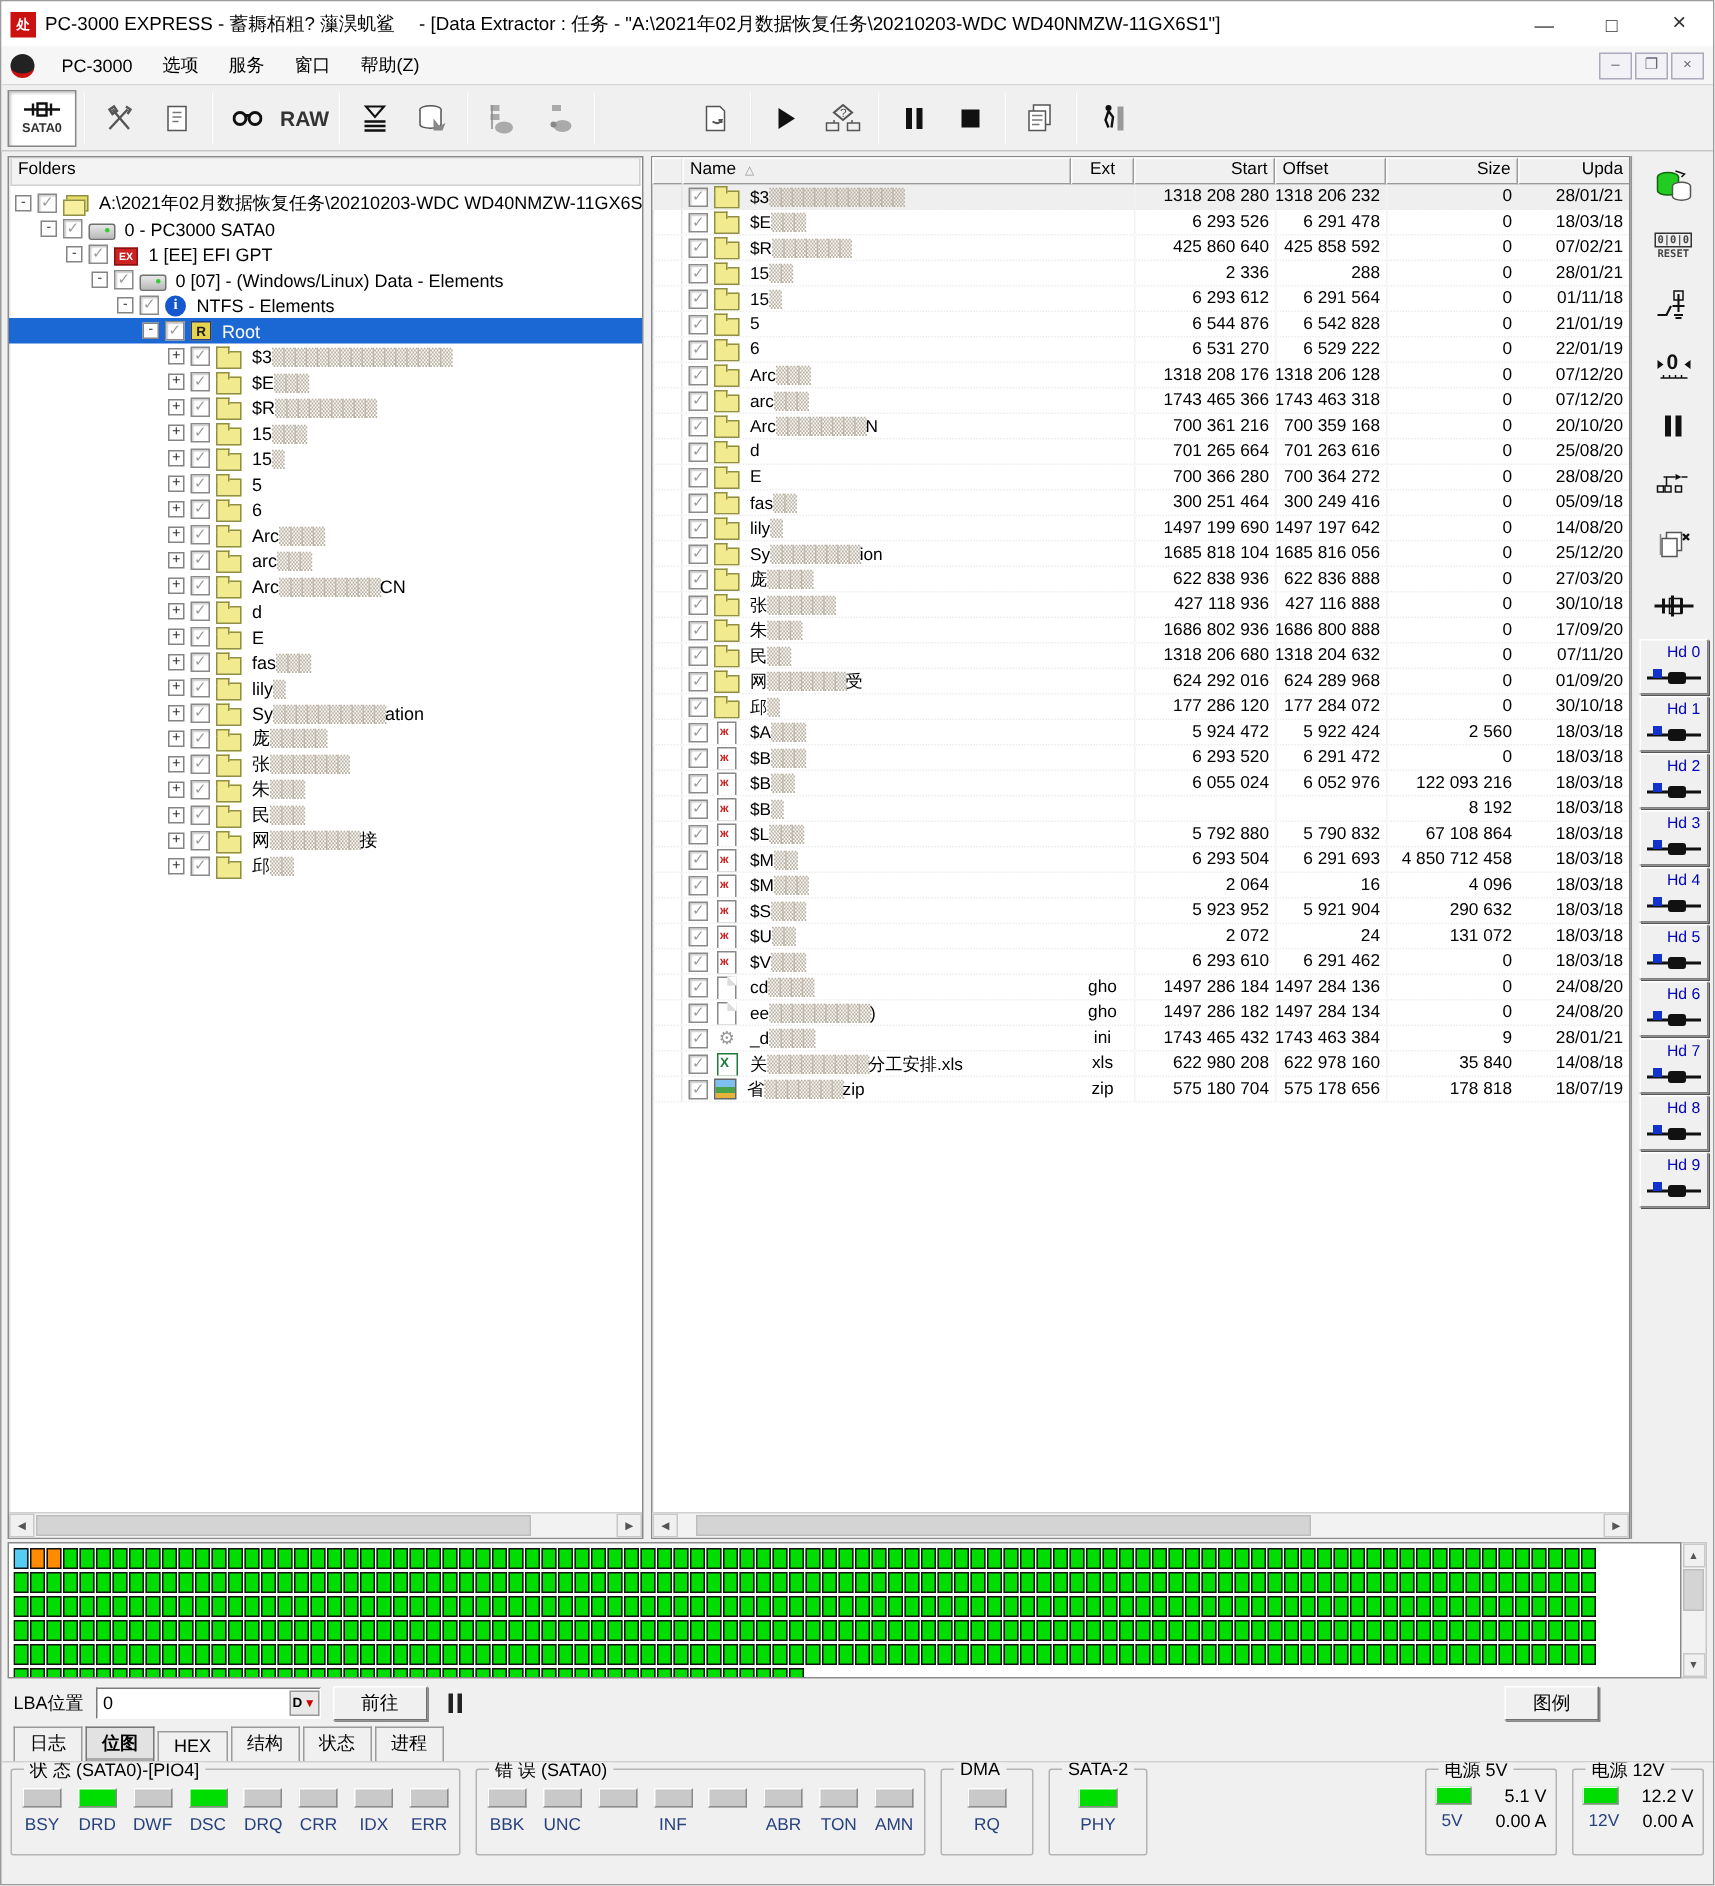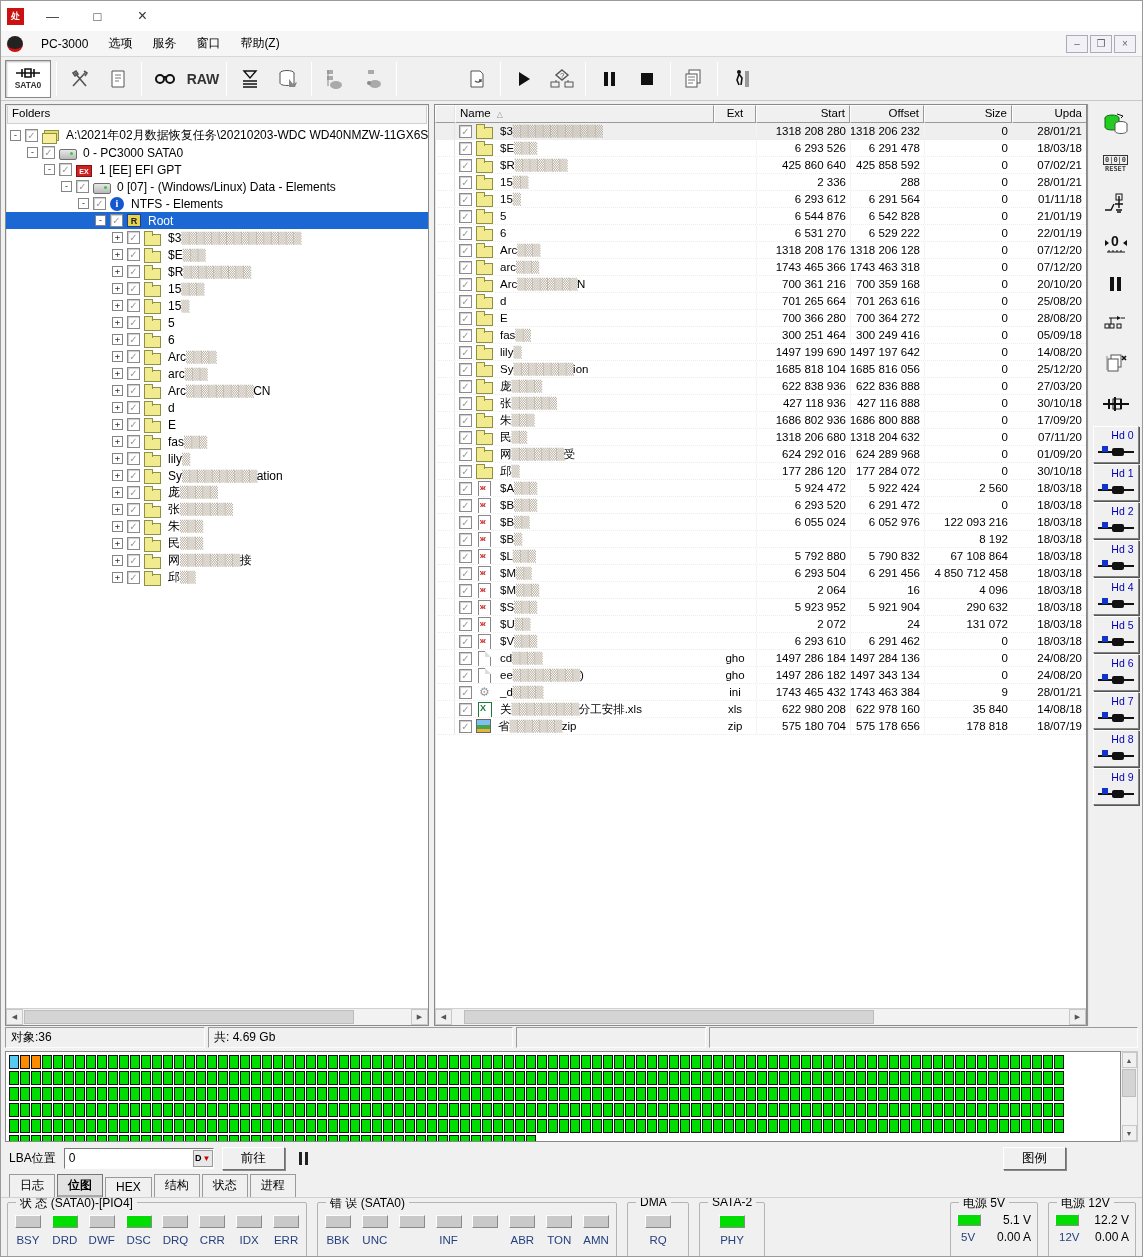--- a/index.html
+++ b/index.html
@@ -148,20 +148,21 @@
   .rail { font-size:11.5px; color:#26417e; padding-left:4px; }
   .gap { flex:1 1 auto; }
 </style>
 </head>
 <body>
 
 <div id="app">
 
   <div class="titlebar">
     <div class="app-ico">处</div>
+    <div class="title-text">PC-3000 EXPRESS - 蓄耨栢粗? 薻淏虮鲨　 - [Data Extractor : 任务 - "A:\2021年02月数据恢复任务\20210203-WDC WD40NMZW-11GX6S1"]</div>
     <div class="wbtns">
       <div class="wbtn">—</div>
       <div class="wbtn">□</div>
       <div class="wbtn" style="font-size:16px;">×</div>
     </div>
   </div>
 
   <div class="menubar">
     <div class="menu-ico"></div>
     <div class="menu-item">PC-3000</div>
@@ -487,21 +488,21 @@
         <div class="sbtn">▶</div>
       </div>
     </div>
 
     <div class="panel" id="right-panel">
       <div class="thead">
         <div class="th c-gut" style="flex:0 0 20px;"></div>
         <div class="th c-name"><span>Name</span><span class="sortarrow">△</span></div>
         <div class="th c-ext" style="text-align:center;">Ext</div>
         <div class="th c-start" style="text-align:right;">Start</div>
-        <div class="th c-off" style="text-align:right;">Offset</div>
+        <div class="th c-off" style="">Offset</div>
         <div class="th c-size" style="text-align:right;">Size</div>
         <div class="th c-date" style="text-align:right; border-right:none;">Upda</div>
       </div>
       <div class="tbody" id="filelist">
           <div class="frow shade">
             <div class="fc c-gut"></div>
             <div class="fc c-name">
               <span class="chk">✓</span>
               <span class="ico i-folder"></span>
               <span class="tlabel">$3<span class="px">▒▒▒▒▒▒▒▒▒▒▒▒</span></span>
@@ -839,21 +840,21 @@
           </div>
           <div class="frow">
             <div class="fc c-gut"></div>
             <div class="fc c-name">
               <span class="chk">✓</span>
               <span class="ico i-sys"></span>
               <span class="tlabel">$M<span class="px">▒▒</span></span>
             </div>
             <div class="fc c-ext"></div>
             <div class="fc num c-start">6 293 504</div>
-            <div class="fc num c-off">6 291 456</div>
+            <div class="fc num c-off">6 291 693</div>
             <div class="fc num c-size">4 850 712 458</div>
             <div class="fc c-date">18/03/18</div>
           </div>
           <div class="frow">
             <div class="fc c-gut"></div>
             <div class="fc c-name">
               <span class="chk">✓</span>
               <span class="ico i-sys"></span>
               <span class="tlabel">$M<span class="px">▒▒▒</span></span>
             </div>
@@ -917,21 +918,21 @@
           </div>
           <div class="frow">
             <div class="fc c-gut"></div>
             <div class="fc c-name">
               <span class="chk">✓</span>
               <span class="ico i-page"></span>
               <span class="tlabel">ee<span class="px">▒▒▒▒▒▒▒▒▒</span>)</span>
             </div>
             <div class="fc c-ext">gho</div>
             <div class="fc num c-start">1497 286 182</div>
-            <div class="fc num c-off">1497 343 134</div>
+            <div class="fc num c-off">1497 284 134</div>
             <div class="fc num c-size">0</div>
             <div class="fc c-date">24/08/20</div>
           </div>
           <div class="frow">
             <div class="fc c-gut"></div>
             <div class="fc c-name">
               <span class="chk">✓</span>
               <span class="ico i-gear">⚙</span>
               <span class="tlabel">_d<span class="px">▒▒▒▒</span></span>
             </div>
@@ -1114,26 +1115,20 @@
             <span class="hdpic">
               <i class="hdline"></i>
               <i class="hdblob"></i>
               <i class="hdsq"></i>
             </span>
           </div>
         </div>
     </div>
   </div>
 
-  <div class="statusbar">
-    <div class="scell" style="width:200px;">对象:36</div>
-    <div class="scell" style="width:305px;">共:  4.69 Gb</div>
-    <div class="scell" style="width:190px;"></div>
-    <div class="scell" style="flex:1;"></div>
-  </div>
 
   <div class="maparea">
     <div class="mapbox">
       <div id="blocks"><span class="blk" style="background: rgb(85, 204, 242);"></span><span class="blk" style="background: rgb(255, 140, 0);"></span><span class="blk" style="background: rgb(255, 140, 0);"></span><span class="blk" style="background: rgb(0, 221, 0);"></span><span class="blk" style="background: rgb(0, 221, 0);"></span><span class="blk" style="background: rgb(0, 221, 0);"></span><span class="blk" style="background: rgb(0, 221, 0);"></span><span class="blk" style="background: rgb(0, 221, 0);"></span><span class="blk" style="background: rgb(0, 221, 0);"></span><span class="blk" style="background: rgb(0, 221, 0);"></span><span class="blk" style="background: rgb(0, 221, 0);"></span><span class="blk" style="background: rgb(0, 221, 0);"></span><span class="blk" style="background: rgb(0, 221, 0);"></span><span class="blk" style="background: rgb(0, 221, 0);"></span><span class="blk" style="background: rgb(0, 221, 0);"></span><span class="blk" style="background: rgb(0, 221, 0);"></span><span class="blk" style="background: rgb(0, 221, 0);"></span><span class="blk" style="background: rgb(0, 221, 0);"></span><span class="blk" style="background: rgb(0, 221, 0);"></span><span class="blk" style="background: rgb(0, 221, 0);"></span><span class="blk" style="background: rgb(0, 221, 0);"></span><span class="blk" style="background: rgb(0, 221, 0);"></span><span class="blk" style="background: rgb(0, 221, 0);"></span><span class="blk" style="background: rgb(0, 221, 0);"></span><span class="blk" style="background: rgb(0, 221, 0);"></span><span class="blk" style="background: rgb(0, 221, 0);"></span><span class="blk" style="background: rgb(0, 221, 0);"></span><span class="blk" style="background: rgb(0, 221, 0);"></span><span class="blk" style="background: rgb(0, 221, 0);"></span><span class="blk" style="background: rgb(0, 221, 0);"></span><span class="blk" style="background: rgb(0, 221, 0);"></span><span class="blk" style="background: rgb(0, 221, 0);"></span><span class="blk" style="background: rgb(0, 221, 0);"></span><span class="blk" style="background: rgb(0, 221, 0);"></span><span class="blk" style="background: rgb(0, 221, 0);"></span><span class="blk" style="background: rgb(0, 221, 0);"></span><span class="blk" style="background: rgb(0, 221, 0);"></span><span class="blk" style="background: rgb(0, 221, 0);"></span><span class="blk" style="background: rgb(0, 221, 0);"></span><span class="blk" style="background: rgb(0, 221, 0);"></span><span class="blk" style="background: rgb(0, 221, 0);"></span><span class="blk" style="background: rgb(0, 221, 0);"></span><span class="blk" style="background: rgb(0, 221, 0);"></span><span class="blk" style="background: rgb(0, 221, 0);"></span><span class="blk" style="background: rgb(0, 221, 0);"></span><span class="blk" style="background: rgb(0, 221, 0);"></span><span class="blk" style="background: rgb(0, 221, 0);"></span><span class="blk" style="background: rgb(0, 221, 0);"></span><span class="blk" style="background: rgb(0, 221, 0);"></span><span class="blk" style="background: rgb(0, 221, 0);"></span><span class="blk" style="background: rgb(0, 221, 0);"></span><span class="blk" style="background: rgb(0, 221, 0);"></span><span class="blk" style="background: rgb(0, 221, 0);"></span><span class="blk" style="background: rgb(0, 221, 0);"></span><span class="blk" style="background: rgb(0, 221, 0);"></span><span class="blk" style="background: rgb(0, 221, 0);"></span><span class="blk" style="background: rgb(0, 221, 0);"></span><span class="blk" style="background: rgb(0, 221, 0);"></span><span class="blk" style="background: rgb(0, 221, 0);"></span><span class="blk" style="background: rgb(0, 221, 0);"></span><span class="blk" style="background: rgb(0, 221, 0);"></span><span class="blk" style="background: rgb(0, 221, 0);"></span><span class="blk" style="background: rgb(0, 221, 0);"></span><span class="blk" style="background: rgb(0, 221, 0);"></span><span class="blk" style="background: rgb(0, 221, 0);"></span><span class="blk" style="background: rgb(0, 221, 0);"></span><span class="blk" style="background: rgb(0, 221, 0);"></span><span class="blk" style="background: rgb(0, 221, 0);"></span><span class="blk" style="background: rgb(0, 221, 0);"></span><span class="blk" style="background: rgb(0, 221, 0);"></span><span class="blk" style="background: rgb(0, 221, 0);"></span><span class="blk" style="background: rgb(0, 221, 0);"></span><span class="blk" style="background: rgb(0, 221, 0);"></span><span class="blk" style="background: rgb(0, 221, 0);"></span><span class="blk" style="background: rgb(0, 221, 0);"></span><span class="blk" style="background: rgb(0, 221, 0);"></span><span class="blk" style="background: rgb(0, 221, 0);"></span><span class="blk" style="background: rgb(0, 221, 0);"></span><span class="blk" style="background: rgb(0, 221, 0);"></span><span class="blk" style="background: rgb(0, 221, 0);"></span><span class="blk" style="background: rgb(0, 221, 0);"></span><span class="blk" style="background: rgb(0, 221, 0);"></span><span class="blk" style="background: rgb(0, 221, 0);"></span><span class="blk" style="background: rgb(0, 221, 0);"></span><span class="blk" style="background: rgb(0, 221, 0);"></span><span class="blk" style="background: rgb(0, 221, 0);"></span><span class="blk" style="background: rgb(0, 221, 0);"></span><span class="blk" style="background: rgb(0, 221, 0);"></span><span class="blk" style="background: rgb(0, 221, 0);"></span><span class="blk" style="background: rgb(0, 221, 0);"></span><span class="blk" style="background: rgb(0, 221, 0);"></span><span class="blk" style="background: rgb(0, 221, 0);"></span><span class="blk" style="background: rgb(0, 221, 0);"></span><span class="blk" style="background: rgb(0, 221, 0);"></span><span class="blk" style="background: rgb(0, 221, 0);"></span><span class="blk" style="background: rgb(0, 221, 0);"></span><span class="blk" style="background: rgb(0, 221, 0);"></span><span class="blk" style="background: rgb(0, 221, 0);"></span><span class="blk" style="background: rgb(0, 221, 0);"></span><span class="blk" style="background: rgb(0, 221, 0);"></span><span class="blk" style="background: rgb(0, 221, 0);"></span><span class="blk" style="background: rgb(0, 221, 0);"></span><span class="blk" style="background: rgb(0, 221, 0);"></span><span class="blk" style="background: rgb(0, 221, 0);"></span><span class="blk" style="background: rgb(0, 221, 0);"></span><span class="blk" style="background: rgb(0, 221, 0);"></span><span class="blk" style="background: rgb(0, 221, 0);"></span><span class="blk" style="background: rgb(0, 221, 0);"></span><span class="blk" style="background: rgb(0, 221, 0);"></span><span class="blk" style="background: rgb(0, 221, 0);"></span><span class="blk" style="background: rgb(0, 221, 0);"></span><span class="blk" style="background: rgb(0, 221, 0);"></span><span class="blk" style="background: rgb(0, 221, 0);"></span><span class="blk" style="background: rgb(0, 221, 0);"></span><span class="blk" style="background: rgb(0, 221, 0);"></span><span class="blk" style="background: rgb(0, 221, 0);"></span><span class="blk" style="background: rgb(0, 221, 0);"></span><span class="blk" style="background: rgb(0, 221, 0);"></span><span class="blk" style="background: rgb(0, 221, 0);"></span><span class="blk" style="background: rgb(0, 221, 0);"></span><span class="blk" style="background: rgb(0, 221, 0);"></span><span class="blk" style="background: rgb(0, 221, 0);"></span><span class="blk" style="background: rgb(0, 221, 0);"></span><span class="blk" style="background: rgb(0, 221, 0);"></span><span class="blk" style="background: rgb(0, 221, 0);"></span><span class="blk" style="background: rgb(0, 221, 0);"></span><span class="blk" style="background: rgb(0, 221, 0);"></span><span class="blk" style="background: rgb(0, 221, 0);"></span><span class="blk" style="background: rgb(0, 221, 0);"></span><span class="blk" style="background: rgb(0, 221, 0);"></span><span class="blk" style="background: rgb(0, 221, 0);"></span><span class="blk" style="background: rgb(0, 221, 0);"></span><span class="blk" style="background: rgb(0, 221, 0);"></span><span class="blk" style="background: rgb(0, 221, 0);"></span><span class="blk" style="background: rgb(0, 221, 0);"></span><span class="blk" style="background: rgb(0, 221, 0);"></span><span class="blk" style="background: rgb(0, 221, 0);"></span><span class="blk" style="background: rgb(0, 221, 0);"></span><span class="blk" style="background: rgb(0, 221, 0);"></span><span class="blk" style="background: rgb(0, 221, 0);"></span><span class="blk" style="background: rgb(0, 221, 0);"></span><span class="blk" style="background: rgb(0, 221, 0);"></span><span class="blk" style="background: rgb(0, 221, 0);"></span><span class="blk" style="background: rgb(0, 221, 0);"></span><span class="blk" style="background: rgb(0, 221, 0);"></span><span class="blk" style="background: rgb(0, 221, 0);"></span><span class="blk" style="background: rgb(0, 221, 0);"></span><span class="blk" style="background: rgb(0, 221, 0);"></span><span class="blk" style="background: rgb(0, 221, 0);"></span><span class="blk" style="background: rgb(0, 221, 0);"></span><span class="blk" style="background: rgb(0, 221, 0);"></span><span class="blk" style="background: rgb(0, 221, 0);"></span><span class="blk" style="background: rgb(0, 221, 0);"></span><span class="blk" style="background: rgb(0, 221, 0);"></span><span class="blk" style="background: rgb(0, 221, 0);"></span><span class="blk" style="background: rgb(0, 221, 0);"></span><span class="blk" style="background: rgb(0, 221, 0);"></span><span class="blk" style="background: rgb(0, 221, 0);"></span><span class="blk" style="background: rgb(0, 221, 0);"></span><span class="blk" style="background: rgb(0, 221, 0);"></span><span class="blk" style="background: rgb(0, 221, 0);"></span><span class="blk" style="background: rgb(0, 221, 0);"></span><span class="blk" style="background: rgb(0, 221, 0);"></span><span class="blk" style="background: rgb(0, 221, 0);"></span><span class="blk" style="background: rgb(0, 221, 0);"></span><span class="blk" style="background: rgb(0, 221, 0);"></span><span class="blk" style="background: rgb(0, 221, 0);"></span><span class="blk" style="background: rgb(0, 221, 0);"></span><span class="blk" style="background: rgb(0, 221, 0);"></span><span class="blk" style="background: rgb(0, 221, 0);"></span><span class="blk" style="background: rgb(0, 221, 0);"></span><span class="blk" style="background: rgb(0, 221, 0);"></span><span class="blk" style="background: rgb(0, 221, 0);"></span><span class="blk" style="background: rgb(0, 221, 0);"></span><span class="blk" style="background: rgb(0, 221, 0);"></span><span class="blk" style="background: rgb(0, 221, 0);"></span><span class="blk" style="background: rgb(0, 221, 0);"></span><span class="blk" style="background: rgb(0, 221, 0);"></span><span class="blk" style="background: rgb(0, 221, 0);"></span><span class="blk" style="background: rgb(0, 221, 0);"></span><span class="blk" style="background: rgb(0, 221, 0);"></span><span class="blk" style="background: rgb(0, 221, 0);"></span><span class="blk" style="background: rgb(0, 221, 0);"></span><span class="blk" style="background: rgb(0, 221, 0);"></span><span class="blk" style="background: rgb(0, 221, 0);"></span><span class="blk" style="background: rgb(0, 221, 0);"></span><span class="blk" style="background: rgb(0, 221, 0);"></span><span class="blk" style="background: rgb(0, 221, 0);"></span><span class="blk" style="background: rgb(0, 221, 0);"></span><span class="blk" style="background: rgb(0, 221, 0);"></span><span class="blk" style="background: rgb(0, 221, 0);"></span><span class="blk" style="background: rgb(0, 221, 0);"></span><span class="blk" style="background: rgb(0, 221, 0);"></span><span class="blk" style="background: rgb(0, 221, 0);"></span><span class="blk" style="background: rgb(0, 221, 0);"></span><span class="blk" style="background: rgb(0, 221, 0);"></span><span class="blk" style="background: rgb(0, 221, 0);"></span><span class="blk" style="background: rgb(0, 221, 0);"></span><span class="blk" style="background: rgb(0, 221, 0);"></span><span class="blk" style="background: rgb(0, 221, 0);"></span><span class="blk" style="background: rgb(0, 221, 0);"></span><span class="blk" style="background: rgb(0, 221, 0);"></span><span class="blk" style="background: rgb(0, 221, 0);"></span><span class="blk" style="background: rgb(0, 221, 0);"></span><span class="blk" style="background: rgb(0, 221, 0);"></span><span class="blk" style="background: rgb(0, 221, 0);"></span><span class="blk" style="background: rgb(0, 221, 0);"></span><span class="blk" style="background: rgb(0, 221, 0);"></span><span class="blk" style="background: rgb(0, 221, 0);"></span><span class="blk" style="background: rgb(0, 221, 0);"></span><span class="blk" style="background: rgb(0, 221, 0);"></span><span class="blk" style="background: rgb(0, 221, 0);"></span><span class="blk" style="background: rgb(0, 221, 0);"></span><span class="blk" style="background: rgb(0, 221, 0);"></span><span class="blk" style="background: rgb(0, 221, 0);"></span><span class="blk" style="background: rgb(0, 221, 0);"></span><span class="blk" style="background: rgb(0, 221, 0);"></span><span class="blk" style="background: rgb(0, 221, 0);"></span><span class="blk" style="background: rgb(0, 221, 0);"></span><span class="blk" style="background: rgb(0, 221, 0);"></span><span class="blk" style="background: rgb(0, 221, 0);"></span><span class="blk" style="background: rgb(0, 221, 0);"></span><span class="blk" style="background: rgb(0, 221, 0);"></span><span class="blk" style="background: rgb(0, 221, 0);"></span><span class="blk" style="background: rgb(0, 221, 0);"></span><span class="blk" style="background: rgb(0, 221, 0);"></span><span class="blk" style="background: rgb(0, 221, 0);"></span><span class="blk" style="background: rgb(0, 221, 0);"></span><span class="blk" style="background: rgb(0, 221, 0);"></span><span class="blk" style="background: rgb(0, 221, 0);"></span><span class="blk" style="background: rgb(0, 221, 0);"></span><span class="blk" style="background: rgb(0, 221, 0);"></span><span class="blk" style="background: rgb(0, 221, 0);"></span><span class="blk" style="background: rgb(0, 221, 0);"></span><span class="blk" style="background: rgb(0, 221, 0);"></span><span class="blk" style="background: rgb(0, 221, 0);"></span><span class="blk" style="background: rgb(0, 221, 0);"></span><span class="blk" style="background: rgb(0, 221, 0);"></span><span class="blk" style="background: rgb(0, 221, 0);"></span><span class="blk" style="background: rgb(0, 221, 0);"></span><span class="blk" style="background: rgb(0, 221, 0);"></span><span class="blk" style="background: rgb(0, 221, 0);"></span><span class="blk" style="background: rgb(0, 221, 0);"></span><span class="blk" style="background: rgb(0, 221, 0);"></span><span class="blk" style="background: rgb(0, 221, 0);"></span><span class="blk" style="background: rgb(0, 221, 0);"></span><span class="blk" style="background: rgb(0, 221, 0);"></span><span class="blk" style="background: rgb(0, 221, 0);"></span><span class="blk" style="background: rgb(0, 221, 0);"></span><span class="blk" style="background: rgb(0, 221, 0);"></span><span class="blk" style="background: rgb(0, 221, 0);"></span><span class="blk" style="background: rgb(0, 221, 0);"></span><span class="blk" style="background: rgb(0, 221, 0);"></span><span class="blk" style="background: rgb(0, 221, 0);"></span><span class="blk" style="background: rgb(0, 221, 0);"></span><span class="blk" style="background: rgb(0, 221, 0);"></span><span class="blk" style="background: rgb(0, 221, 0);"></span><span class="blk" style="background: rgb(0, 221, 0);"></span><span class="blk" style="background: rgb(0, 221, 0);"></span><span class="blk" style="background: rgb(0, 221, 0);"></span><span class="blk" style="background: rgb(0, 221, 0);"></span><span class="blk" style="background: rgb(0, 221, 0);"></span><span class="blk" style="background: rgb(0, 221, 0);"></span><span class="blk" style="background: rgb(0, 221, 0);"></span><span class="blk" style="background: rgb(0, 221, 0);"></span><span class="blk" style="background: rgb(0, 221, 0);"></span><span class="blk" style="background: rgb(0, 221, 0);"></span><span class="blk" style="background: rgb(0, 221, 0);"></span><span class="blk" style="background: rgb(0, 221, 0);"></span><span class="blk" style="background: rgb(0, 221, 0);"></span><span class="blk" style="background: rgb(0, 221, 0);"></span><span class="blk" style="background: rgb(0, 221, 0);"></span><span class="blk" style="background: rgb(0, 221, 0);"></span><span class="blk" style="background: rgb(0, 221, 0);"></span><span class="blk" style="background: rgb(0, 221, 0);"></span><span class="blk" style="background: rgb(0, 221, 0);"></span><span class="blk" style="background: rgb(0, 221, 0);"></span><span class="blk" style="background: rgb(0, 221, 0);"></span><span class="blk" style="background: rgb(0, 221, 0);"></span><span class="blk" style="background: rgb(0, 221, 0);"></span><span class="blk" style="background: rgb(0, 221, 0);"></span><span class="blk" style="background: rgb(0, 221, 0);"></span><span class="blk" style="background: rgb(0, 221, 0);"></span><span class="blk" style="background: rgb(0, 221, 0);"></span><span class="blk" style="background: rgb(0, 221, 0);"></span><span class="blk" style="background: rgb(0, 221, 0);"></span><span class="blk" style="background: rgb(0, 221, 0);"></span><span class="blk" style="background: rgb(0, 221, 0);"></span><span class="blk" style="background: rgb(0, 221, 0);"></span><span class="blk" style="background: rgb(0, 221, 0);"></span><span class="blk" style="background: rgb(0, 221, 0);"></span><span class="blk" style="background: rgb(0, 221, 0);"></span><span class="blk" style="background: rgb(0, 221, 0);"></span><span class="blk" style="background: rgb(0, 221, 0);"></span><span class="blk" style="background: rgb(0, 221, 0);"></span><span class="blk" style="background: rgb(0, 221, 0);"></span><span class="blk" style="background: rgb(0, 221, 0);"></span><span class="blk" style="background: rgb(0, 221, 0);"></span><span class="blk" style="background: rgb(0, 221, 0);"></span><span class="blk" style="background: rgb(0, 221, 0);"></span><span class="blk" style="background: rgb(0, 221, 0);"></span><span class="blk" style="background: rgb(0, 221, 0);"></span><span class="blk" style="background: rgb(0, 221, 0);"></span><span class="blk" style="background: rgb(0, 221, 0);"></span><span class="blk" style="background: rgb(0, 221, 0);"></span><span class="blk" style="background: rgb(0, 221, 0);"></span><span class="blk" style="background: rgb(0, 221, 0);"></span><span class="blk" style="background: rgb(0, 221, 0);"></span><span class="blk" style="background: rgb(0, 221, 0);"></span><span class="blk" style="background: rgb(0, 221, 0);"></span><span class="blk" style="background: rgb(0, 221, 0);"></span><span class="blk" style="background: rgb(0, 221, 0);"></span><span class="blk" style="background: rgb(0, 221, 0);"></span><span class="blk" style="background: rgb(0, 221, 0);"></span><span class="blk" style="background: rgb(0, 221, 0);"></span><span class="blk" style="background: rgb(0, 221, 0);"></span><span class="blk" style="background: rgb(0, 221, 0);"></span><span class="blk" style="background: rgb(0, 221, 0);"></span><span class="blk" style="background: rgb(0, 221, 0);"></span><span class="blk" style="background: rgb(0, 221, 0);"></span><span class="blk" style="background: rgb(0, 221, 0);"></span><span class="blk" style="background: rgb(0, 221, 0);"></span><span class="blk" style="background: rgb(0, 221, 0);"></span><span class="blk" style="background: rgb(0, 221, 0);"></span><span class="blk" style="background: rgb(0, 221, 0);"></span><span class="blk" style="background: rgb(0, 221, 0);"></span><span class="blk" style="background: rgb(0, 221, 0);"></span><span class="blk" style="background: rgb(0, 221, 0);"></span><span class="blk" style="background: rgb(0, 221, 0);"></span><span class="blk" style="background: rgb(0, 221, 0);"></span><span class="blk" style="background: rgb(0, 221, 0);"></span><span class="blk" style="background: rgb(0, 221, 0);"></span><span class="blk" style="background: rgb(0, 221, 0);"></span><span class="blk" style="background: rgb(0, 221, 0);"></span><span class="blk" style="background: rgb(0, 221, 0);"></span><span class="blk" style="background: rgb(0, 221, 0);"></span><span class="blk" style="background: rgb(0, 221, 0);"></span><span class="blk" style="background: rgb(0, 221, 0);"></span><span class="blk" style="background: rgb(0, 221, 0);"></span><span class="blk" style="background: rgb(0, 221, 0);"></span><span class="blk" style="background: rgb(0, 221, 0);"></span><span class="blk" style="background: rgb(0, 221, 0);"></span><span class="blk" style="background: rgb(0, 221, 0);"></span><span class="blk" style="background: rgb(0, 221, 0);"></span><span class="blk" style="background: rgb(0, 221, 0);"></span><span class="blk" style="background: rgb(0, 221, 0);"></span><span class="blk" style="background: rgb(0, 221, 0);"></span><span class="blk" style="background: rgb(0, 221, 0);"></span><span class="blk" style="background: rgb(0, 221, 0);"></span><span class="blk" style="background: rgb(0, 221, 0);"></span><span class="blk" style="background: rgb(0, 221, 0);"></span><span class="blk" style="background: rgb(0, 221, 0);"></span><span class="blk" style="background: rgb(0, 221, 0);"></span><span class="blk" style="background: rgb(0, 221, 0);"></span><span class="blk" style="background: rgb(0, 221, 0);"></span><span class="blk" style="background: rgb(0, 221, 0);"></span><span class="blk" style="background: rgb(0, 221, 0);"></span><span class="blk" style="background: rgb(0, 221, 0);"></span><span class="blk" style="background: rgb(0, 221, 0);"></span><span class="blk" style="background: rgb(0, 221, 0);"></span><span class="blk" style="background: rgb(0, 221, 0);"></span><span class="blk" style="background: rgb(0, 221, 0);"></span><span class="blk" style="background: rgb(0, 221, 0);"></span><span class="blk" style="background: rgb(0, 221, 0);"></span><span class="blk" style="background: rgb(0, 221, 0);"></span><span class="blk" style="background: rgb(0, 221, 0);"></span><span class="blk" style="background: rgb(0, 221, 0);"></span><span class="blk" style="background: rgb(0, 221, 0);"></span><span class="blk" style="background: rgb(0, 221, 0);"></span><span class="blk" style="background: rgb(0, 221, 0);"></span><span class="blk" style="background: rgb(0, 221, 0);"></span><span class="blk" style="background: rgb(0, 221, 0);"></span><span class="blk" style="background: rgb(0, 221, 0);"></span><span class="blk" style="background: rgb(0, 221, 0);"></span><span class="blk" style="background: rgb(0, 221, 0);"></span><span class="blk" style="background: rgb(0, 221, 0);"></span><span class="blk" style="background: rgb(0, 221, 0);"></span><span class="blk" style="background: rgb(0, 221, 0);"></span><span class="blk" style="background: rgb(0, 221, 0);"></span><span class="blk" style="background: rgb(0, 221, 0);"></span><span class="blk" style="background: rgb(0, 221, 0);"></span><span class="blk" style="background: rgb(0, 221, 0);"></span><span class="blk" style="background: rgb(0, 221, 0);"></span><span class="blk" style="background: rgb(0, 221, 0);"></span><span class="blk" style="background: rgb(0, 221, 0);"></span><span class="blk" style="background: rgb(0, 221, 0);"></span><span class="blk" style="background: rgb(0, 221, 0);"></span><span class="blk" style="background: rgb(0, 221, 0);"></span><span class="blk" style="background: rgb(0, 221, 0);"></span><span class="blk" style="background: rgb(0, 221, 0);"></span><span class="blk" style="background: rgb(0, 221, 0);"></span><span class="blk" style="background: rgb(0, 221, 0);"></span><span class="blk" style="background: rgb(0, 221, 0);"></span><span class="blk" style="background: rgb(0, 221, 0);"></span><span class="blk" style="background: rgb(0, 221, 0);"></span><span class="blk" style="background: rgb(0, 221, 0);"></span><span class="blk" style="background: rgb(0, 221, 0);"></span><span class="blk" style="background: rgb(0, 221, 0);"></span><span class="blk" style="background: rgb(0, 221, 0);"></span><span class="blk" style="background: rgb(0, 221, 0);"></span><span class="blk" style="background: rgb(0, 221, 0);"></span><span class="blk" style="background: rgb(0, 221, 0);"></span><span class="blk" style="background: rgb(0, 221, 0);"></span><span class="blk" style="background: rgb(0, 221, 0);"></span><span class="blk" style="background: rgb(0, 221, 0);"></span><span class="blk" style="background: rgb(0, 221, 0);"></span><span class="blk" style="background: rgb(0, 221, 0);"></span><span class="blk" style="background: rgb(0, 221, 0);"></span><span class="blk" style="background: rgb(0, 221, 0);"></span><span class="blk" style="background: rgb(0, 221, 0);"></span><span class="blk" style="background: rgb(0, 221, 0);"></span><span class="blk" style="background: rgb(0, 221, 0);"></span><span class="blk" style="background: rgb(0, 221, 0);"></span><span class="blk" style="background: rgb(0, 221, 0);"></span><span class="blk" style="background: rgb(0, 221, 0);"></span><span class="blk" style="background: rgb(0, 221, 0);"></span><span class="blk" style="background: rgb(0, 221, 0);"></span><span class="blk" style="background: rgb(0, 221, 0);"></span><span class="blk" style="background: rgb(0, 221, 0);"></span><span class="blk" style="background: rgb(0, 221, 0);"></span><span class="blk" style="background: rgb(0, 221, 0);"></span><span class="blk" style="background: rgb(0, 221, 0);"></span><span class="blk" style="background: rgb(0, 221, 0);"></span><span class="blk" style="background: rgb(0, 221, 0);"></span><span class="blk" style="background: rgb(0, 221, 0);"></span><span class="blk" style="background: rgb(0, 221, 0);"></span><span class="blk" style="background: rgb(0, 221, 0);"></span><span class="blk" style="background: rgb(0, 221, 0);"></span><span class="blk" style="background: rgb(0, 221, 0);"></span><span class="blk" style="background: rgb(0, 221, 0);"></span><span class="blk" style="background: rgb(0, 221, 0);"></span><span class="blk" style="background: rgb(0, 221, 0);"></span><span class="blk" style="background: rgb(0, 221, 0);"></span><span class="blk" style="background: rgb(0, 221, 0);"></span><span class="blk" style="background: rgb(0, 221, 0);"></span><span class="blk" style="background: rgb(0, 221, 0);"></span><span class="blk" style="background: rgb(0, 221, 0);"></span><span class="blk" style="background: rgb(0, 221, 0);"></span><span class="blk" style="background: rgb(0, 221, 0);"></span><span class="blk" style="background: rgb(0, 221, 0);"></span><span class="blk" style="background: rgb(0, 221, 0);"></span><span class="blk" style="background: rgb(0, 221, 0);"></span><span class="blk" style="background: rgb(0, 221, 0);"></span><span class="blk" style="background: rgb(0, 221, 0);"></span><span class="blk" style="background: rgb(0, 221, 0);"></span><span class="blk" style="background: rgb(0, 221, 0);"></span><span class="blk" style="background: rgb(0, 221, 0);"></span><span class="blk" style="background: rgb(0, 221, 0);"></span><span class="blk" style="background: rgb(0, 221, 0);"></span><span class="blk" style="background: rgb(0, 221, 0);"></span><span class="blk" style="background: rgb(0, 221, 0);"></span><span class="blk" style="background: rgb(0, 221, 0);"></span><span class="blk" style="background: rgb(0, 221, 0);"></span><span class="blk" style="background: rgb(0, 221, 0);"></span><span class="blk" style="background: rgb(0, 221, 0);"></span><span class="blk" style="background: rgb(0, 221, 0);"></span><span class="blk" style="background: rgb(0, 221, 0);"></span><span class="blk" style="background: rgb(0, 221, 0);"></span><span class="blk" style="background: rgb(0, 221, 0);"></span><span class="blk" style="background: rgb(0, 221, 0);"></span><span class="blk" style="background: rgb(0, 221, 0);"></span><span class="blk" style="background: rgb(0, 221, 0);"></span><span class="blk" style="background: rgb(0, 221, 0);"></span><span class="blk" style="background: rgb(0, 221, 0);"></span><span class="blk" style="background: rgb(0, 221, 0);"></span><span class="blk" style="background: rgb(0, 221, 0);"></span><span class="blk" style="background: rgb(0, 221, 0);"></span><span class="blk" style="background: rgb(0, 221, 0);"></span><span class="blk" style="background: rgb(0, 221, 0);"></span><span class="blk" style="background: rgb(0, 221, 0);"></span><span class="blk" style="background: rgb(0, 221, 0);"></span><span class="blk" style="background: rgb(0, 221, 0);"></span><span class="blk" style="background: rgb(0, 221, 0);"></span><span class="blk" style="background: rgb(0, 221, 0);"></span><span class="blk" style="background: rgb(0, 221, 0);"></span><span class="blk" style="background: rgb(0, 221, 0);"></span><span class="blk" style="background: rgb(0, 221, 0);"></span><span class="blk" style="background: rgb(0, 221, 0);"></span><span class="blk" style="background: rgb(0, 221, 0);"></span><span class="blk" style="background: rgb(0, 221, 0);"></span><span class="blk" style="background: rgb(0, 221, 0);"></span><span class="blk" style="background: rgb(0, 221, 0);"></span><span class="blk" style="background: rgb(0, 221, 0);"></span><span class="blk" style="background: rgb(0, 221, 0);"></span><span class="blk" style="background: rgb(0, 221, 0);"></span><span class="blk" style="background: rgb(0, 221, 0);"></span><span class="blk" style="background: rgb(0, 221, 0);"></span><span class="blk" style="background: rgb(0, 221, 0);"></span><span class="blk" style="background: rgb(0, 221, 0);"></span><span class="blk" style="background: rgb(0, 221, 0);"></span><span class="blk" style="background: rgb(0, 221, 0);"></span><span class="blk" style="background: rgb(0, 221, 0);"></span><span class="blk" style="background: rgb(0, 221, 0);"></span><span class="blk" style="background: rgb(0, 221, 0);"></span><span class="blk" style="background: rgb(0, 221, 0);"></span><span class="blk" style="background: rgb(0, 221, 0);"></span><span class="blk" style="background: rgb(0, 221, 0);"></span><span class="blk" style="background: rgb(0, 221, 0);"></span><span class="blk" style="background: rgb(0, 221, 0);"></span><span class="blk" style="background: rgb(0, 221, 0);"></span><span class="blk" style="background: rgb(0, 221, 0);"></span><span class="blk" style="background: rgb(0, 221, 0);"></span><span class="blk" style="background: rgb(0, 221, 0);"></span><span class="blk" style="background: rgb(0, 221, 0);"></span><span class="blk" style="background: rgb(0, 221, 0);"></span><span class="blk" style="background: rgb(0, 221, 0);"></span><span class="blk" style="background: rgb(0, 221, 0);"></span><span class="blk" style="background: rgb(0, 221, 0);"></span><span class="blk" style="background: rgb(0, 221, 0);"></span><span class="blk" style="background: rgb(0, 221, 0);"></span><span class="blk" style="background: rgb(0, 221, 0);"></span><span class="blk" style="background: rgb(0, 221, 0);"></span><span class="blk" style="background: rgb(0, 221, 0);"></span><span class="blk" style="background: rgb(0, 221, 0);"></span><span class="blk" style="background: rgb(0, 221, 0);"></span><span class="blk" style="background: rgb(0, 221, 0);"></span><span class="blk" style="background: rgb(0, 221, 0);"></span><span class="blk" style="background: rgb(0, 221, 0);"></span><span class="blk" style="background: rgb(0, 221, 0);"></span><span class="blk" style="background: rgb(0, 221, 0);"></span><span class="blk" style="background: rgb(0, 221, 0);"></span><span class="blk" style="background: rgb(0, 221, 0);"></span><span class="blk" style="background: rgb(0, 221, 0);"></span><span class="blk" style="background: rgb(0, 221, 0);"></span><span class="blk" style="background: rgb(0, 221, 0);"></span><span class="blk" style="background: rgb(0, 221, 0);"></span><span class="blk" style="background: rgb(0, 221, 0);"></span><span class="blk" style="background: rgb(0, 221, 0);"></span></div>
     </div>
     <div class="vscroll">
       <div class="sbtn" style="width:15px;">▲</div>
       <div class="vthumb"></div>
       <div class="gap"></div>
       <div class="sbtn" style="width:15px;">▼</div>

